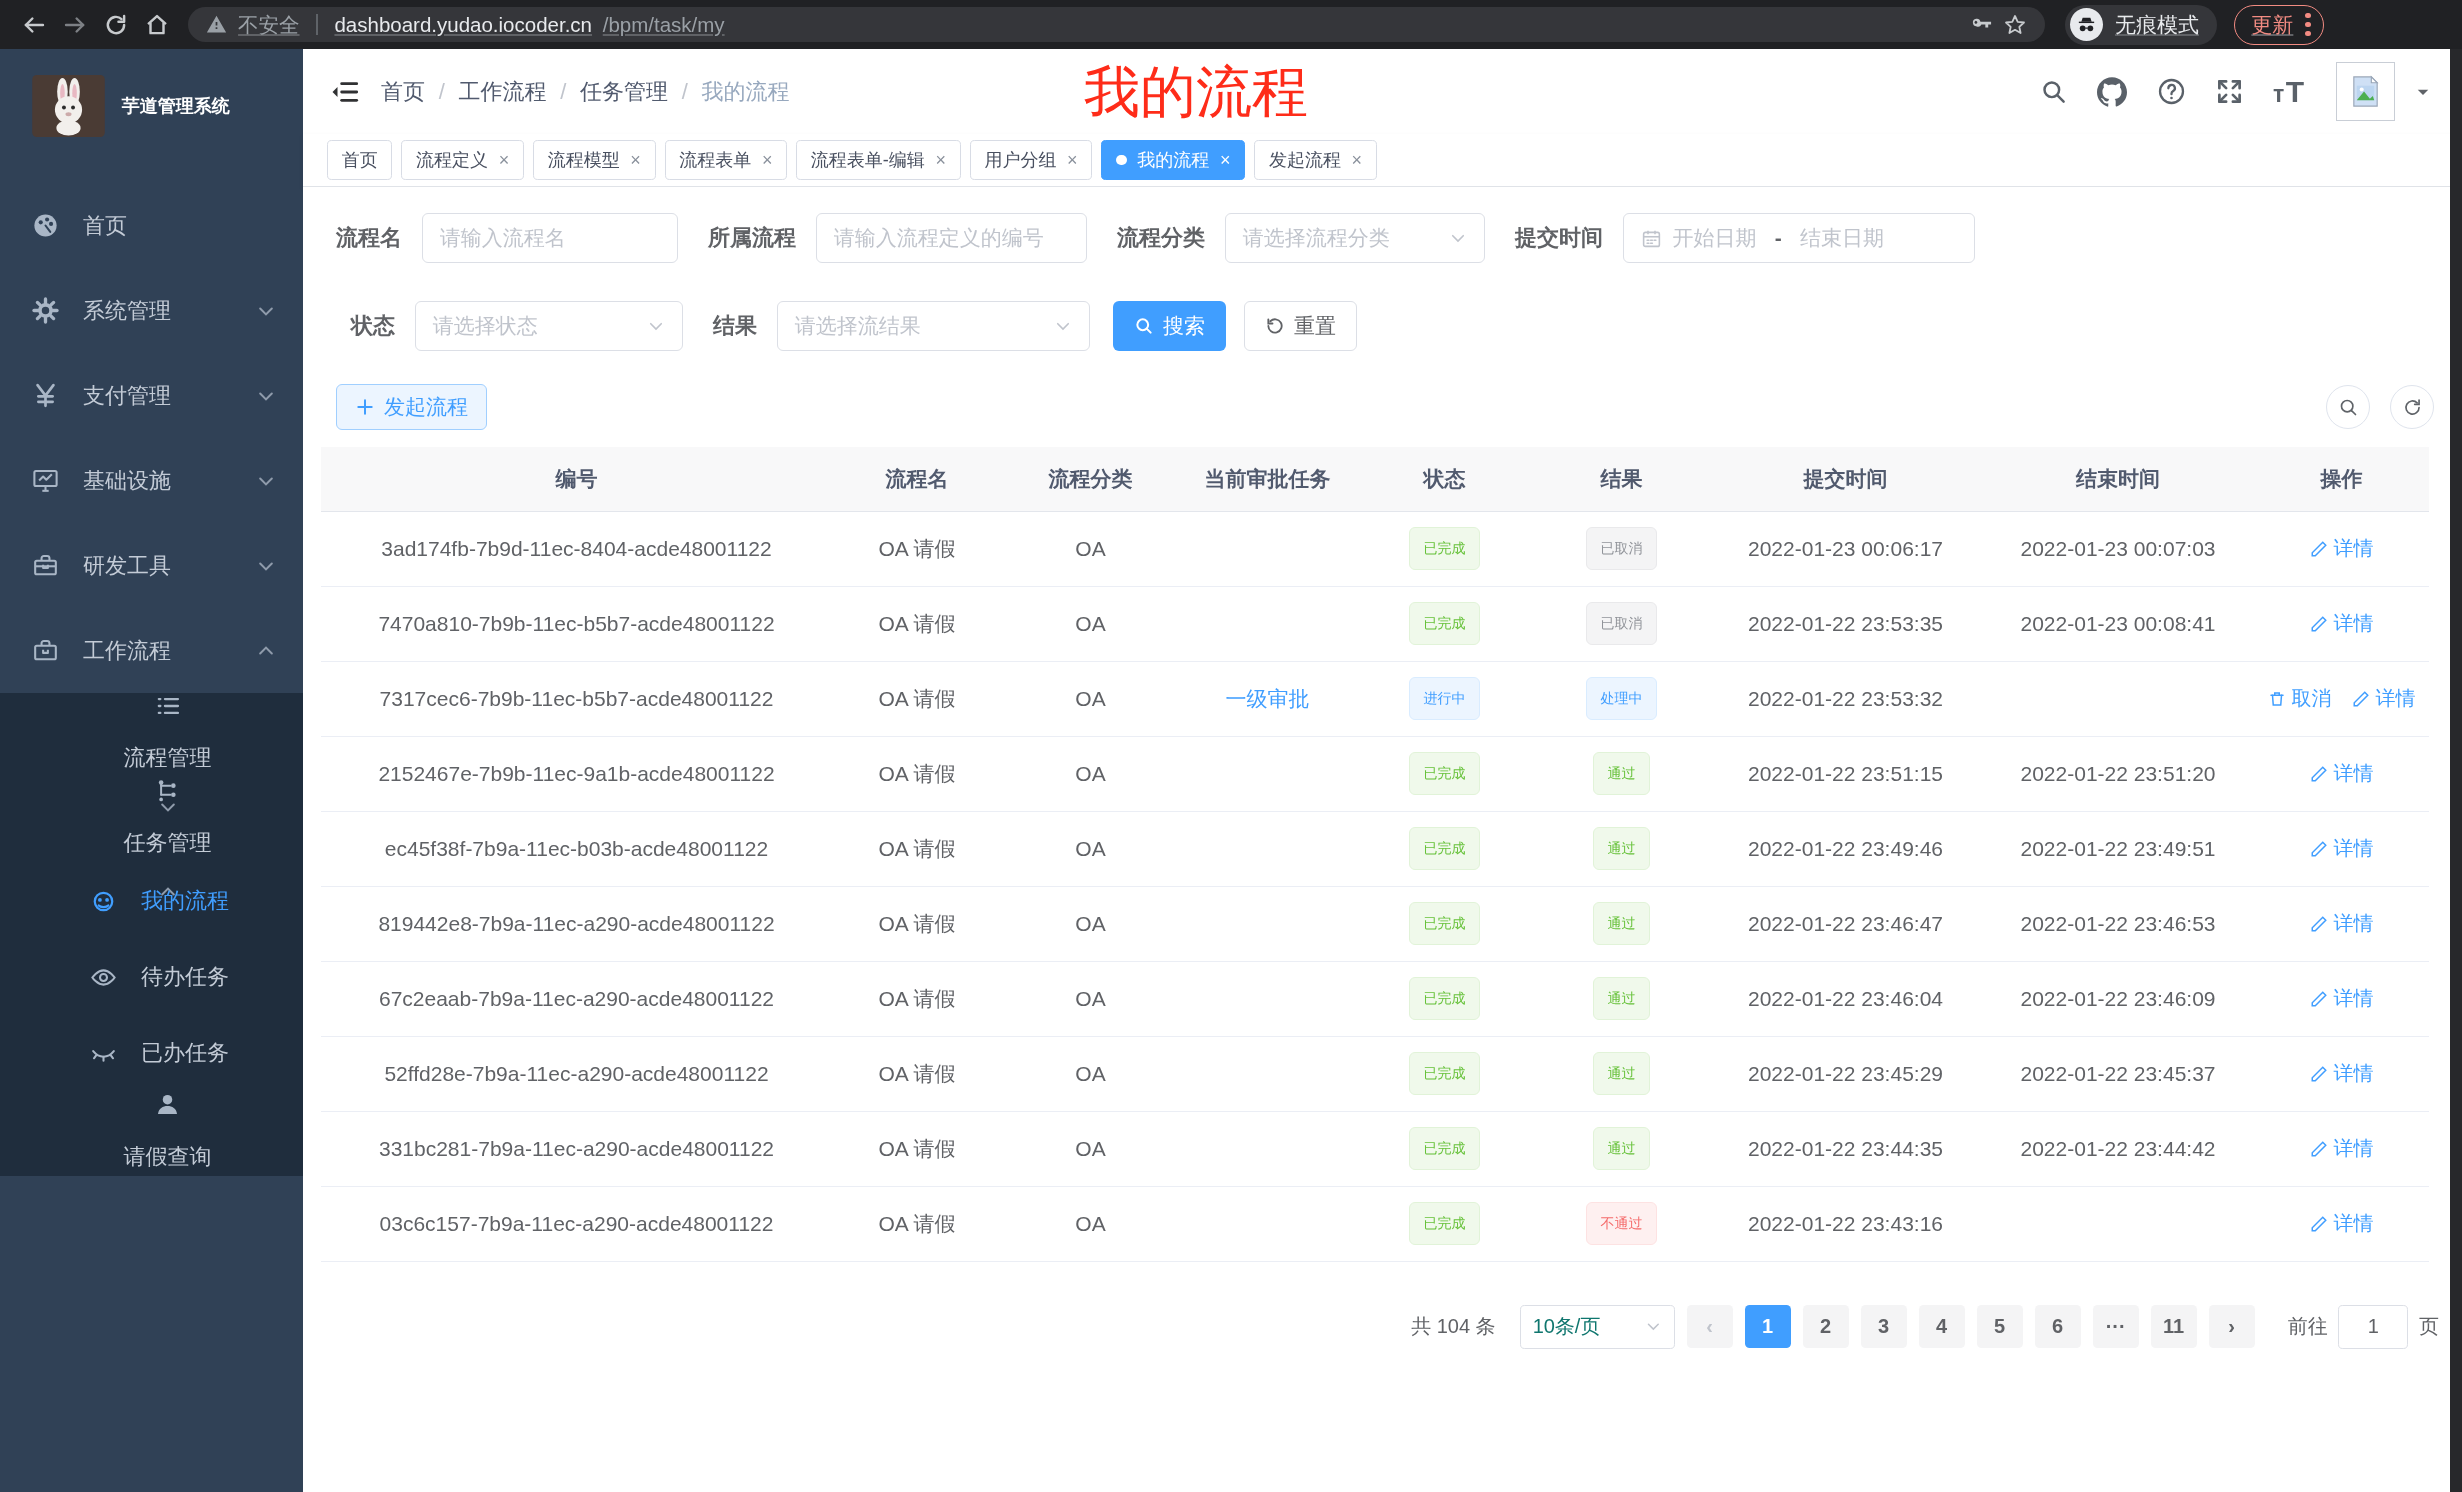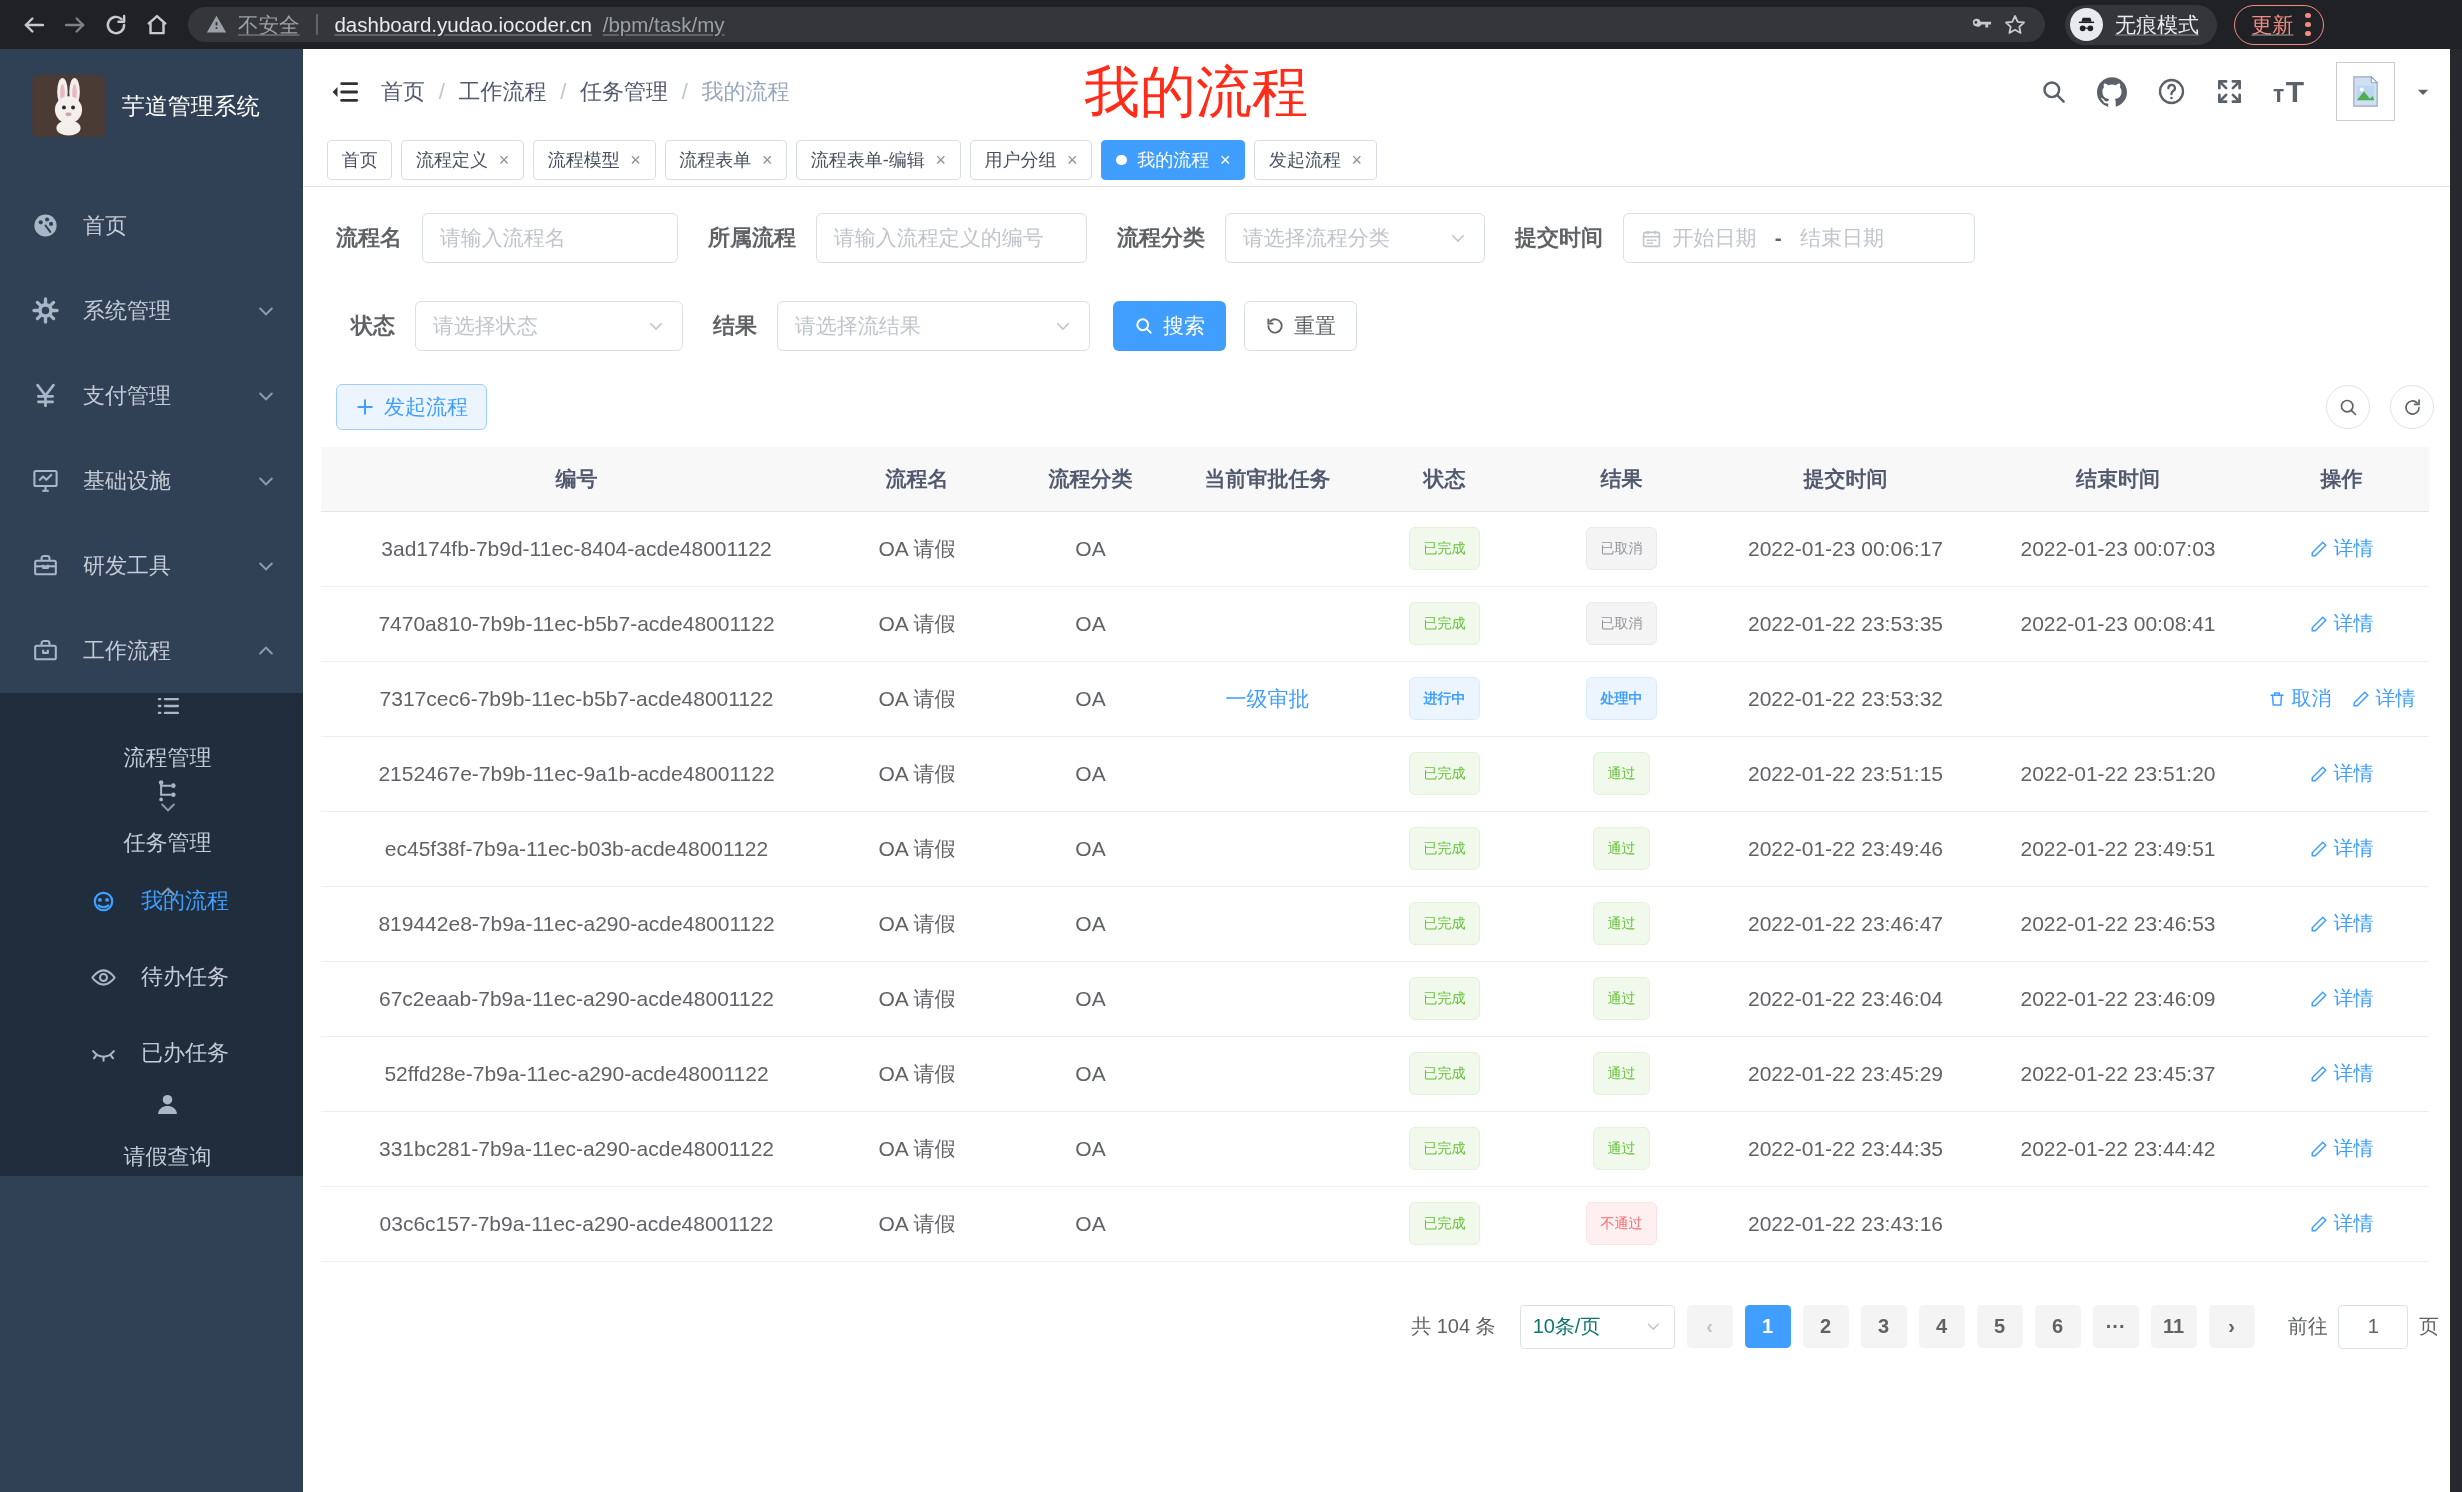--- a/index.html
+++ b/index.html
@@ -30,21 +30,21 @@
                 display: flex; align-items: center; gap: 12px; padding: 0 12px 0 16.7px; font-size: 21px; background: transparent; flex-shrink: 0; }
   .vdots { display: flex; flex-direction: column; gap: 3.8px; }
   .vdots i { width: 5.3px; height: 5.3px; border-radius: 50%; background: #f28b82; }
 
   
   .app { display: flex; height: 1444px; }
 
   
   .sidebar { width: 303px; background: #304156; flex-shrink: 0; font-size: 22px; color: #c3cbd6; overflow: hidden; }
   .logo { height: 114px; display: flex; align-items: center; gap: 16.7px; padding-left: 32px; }
-  .logo-title { color: #fff; font-weight: 400; font-size: 23px; white-space: nowrap; }
+  .logo-title { color: #fff; font-weight: 700; font-size: 18px; white-space: nowrap; }
   .menu { padding-top: 20px; }
   .menu-item { height: 85px; display: flex; align-items: center; gap: 24px; padding: 0 27px 0 32px; cursor: pointer; white-space: nowrap; }
   .menu-item .mi-label { flex: 1; }
   .mi-icon { color: #a9b6c6; flex-shrink: 0; }
   .chev { color: #8f9bab; flex-shrink: 0; }
   .submenu-block { background: #1f2d3d; }
   .menu-item.lvl2 { padding-left: 59px; flex-direction: column; }
   .menu-item.lvl3 { height: 76px; padding-left: 90px; }
   .menu-item.active { color: #409eff; }
   .menu-item.active .mi-icon { color: #409eff; }
@@ -103,21 +103,21 @@
   .thead { display: flex; align-items: center; height: 65px; background: #f8f8f9; color: #515a6e; font-weight: 700;
            border-bottom: 1.5px solid #e3e6ec; }
   .tr { display: flex; align-items: center; height: 75px; border-bottom: 1.5px solid #ebeef5; color: #606266; }
   .th, .td { display: flex; align-items: center; justify-content: center; text-align: center; flex-shrink: 0; overflow: hidden; white-space: nowrap; }
   .c1 { width: 511px; } .c2 { width: 170px; } .c3 { width: 177px; } .c4 { width: 177px; }
   .c5 { width: 177px; } .c6 { width: 177px; } .c7 { width: 271px; } .c8 { width: 274px; } .c9 { width: 173px; }
   .badge { display: inline-flex; align-items: center; height: 43px; padding: 0 13.7px; border-radius: 6px;
            font-size: 14px; border: 1.5px solid transparent; }
   .badge[data-type="success"] { background: #f0f9eb; border-color: #e1f3d8; color: #67c23a; }
   .badge[data-type="info"]    { background: #f4f4f5; border-color: #e9e9eb; color: #909399; }
-  .badge[data-type="primary"] { background: #ecf5ff; border-color: #d9ecff; color: #409eff; font-weight: bold; }
+  .badge[data-type="primary"] { background: #ecf5ff; border-color: #d9ecff; color: #409eff; }
   .badge[data-type="danger"]  { background: #fef0f0; border-color: #fde2e2; color: #f56c6c; }
   .task-link { color: #409eff; cursor: pointer; }
   .link { color: #409eff; display: inline-flex; align-items: center; gap: 6px; font-size: 20px; cursor: pointer; text-decoration: none; }
   .ops { gap: 20px; }
 
   
   .pagination { display: flex; align-items: center; justify-content: flex-end; gap: 12px; margin: 43px 0 0 0; font-size: 20px; color: #606266; }
   .p-total { margin-right: 12px; }
   .p-size { width: 155px; height: 44px; border: 1.5px solid #dcdfe6; border-radius: 4.6px; display: flex; align-items: center;
             justify-content: space-between; padding: 0 12px; cursor: pointer; color: #0f766e; }

